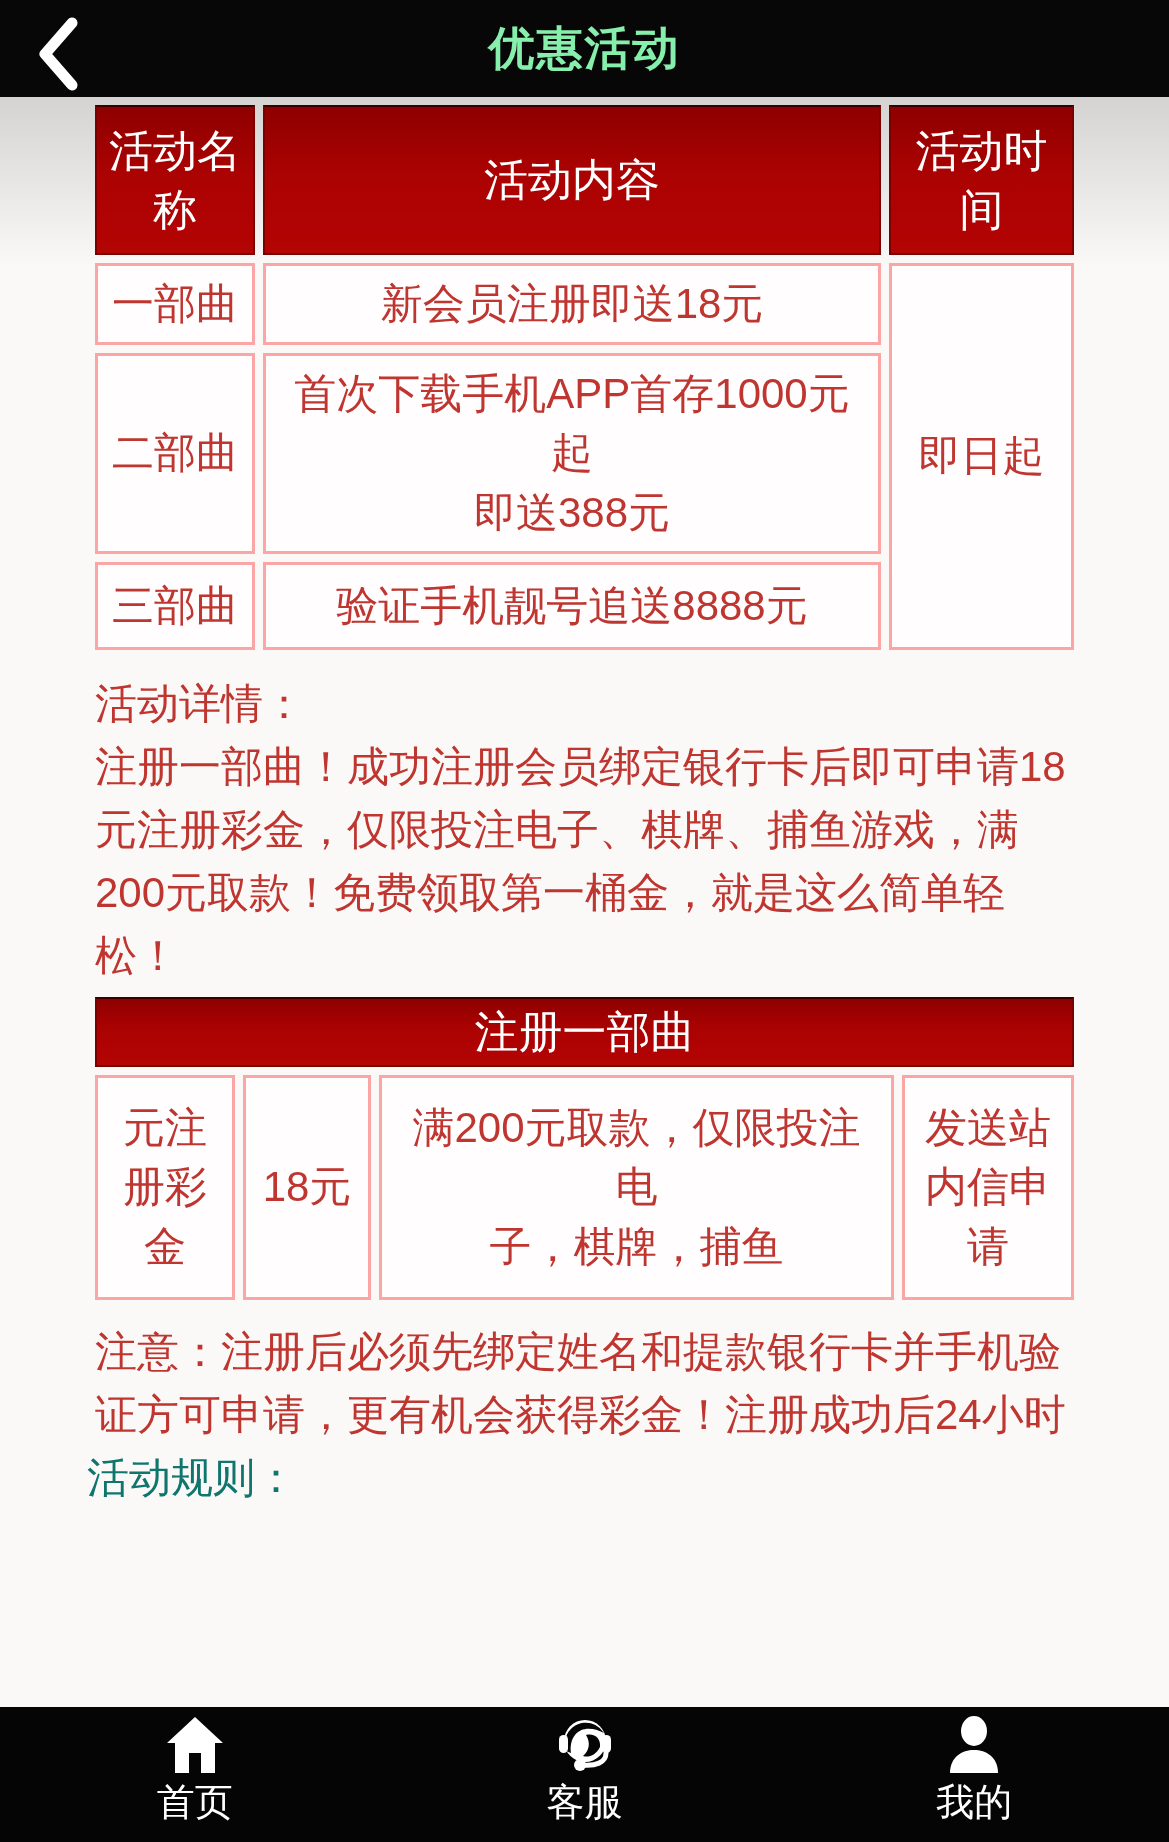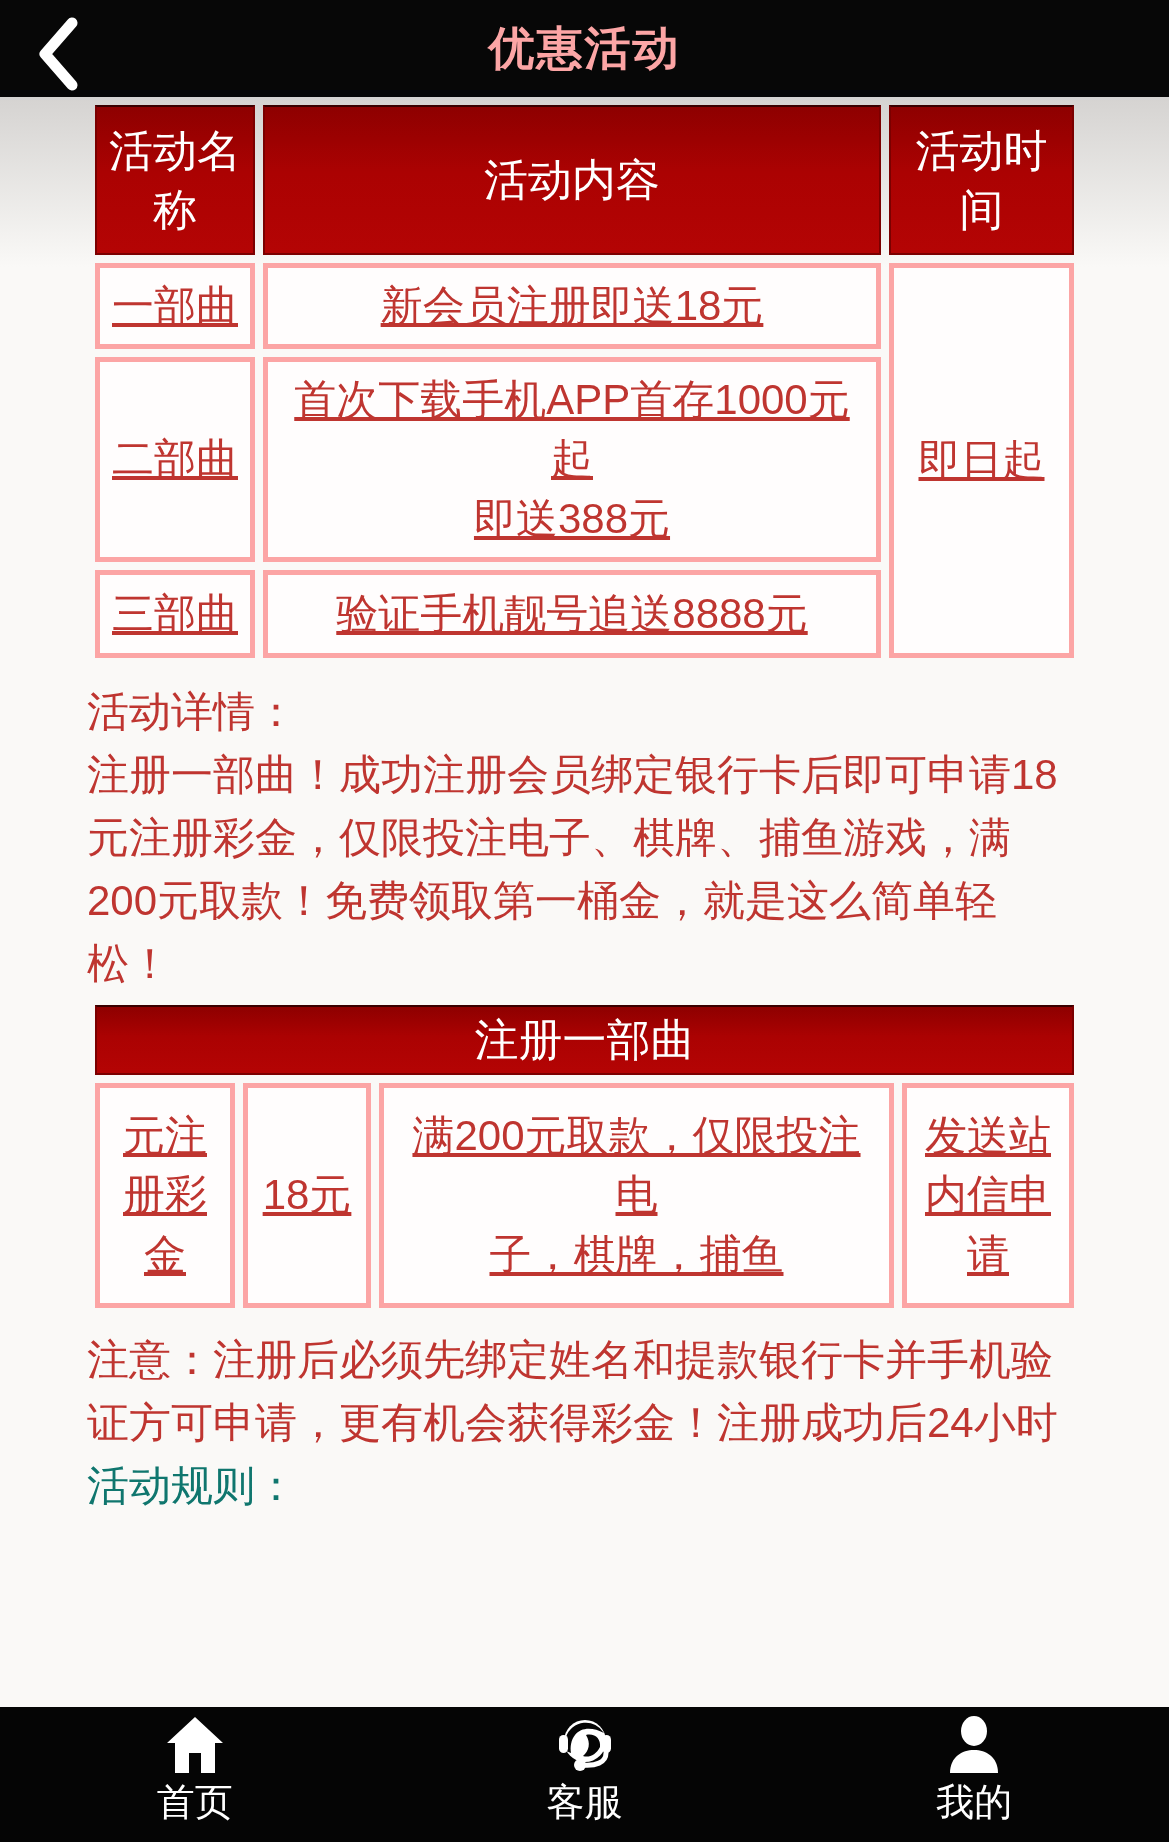--- a/index.html
+++ b/index.html
@@ -14,21 +14,21 @@
     position:absolute;top:0;left:0;width:100%;height:97px;
     background:#070707;display:flex;align-items:center;justify-content:center;
     z-index:5;
   }
   .appbar .back{
     position:absolute;left:36px;top:14px;width:70px;height:80px;
     display:flex;align-items:center;justify-content:flex-start;cursor:pointer;
     background:none;border:none;padding:0;
   }
   .appbar .title{
-    color:#fca5a5;font-size:46px;font-weight:bold;letter-spacing:2px;
+    color:#86efac;font-size:46px;font-weight:bold;letter-spacing:2px;
   }
   
   .topfade{
     position:absolute;top:97px;left:0;width:100%;height:170px;
     background:linear-gradient(180deg,#d5d3d1 0%,rgba(250,249,247,0) 100%);
     z-index:0;
   }
   
   .content{
     position:absolute;top:97px;left:0;width:100%;box-sizing:border-box;
@@ -38,38 +38,37 @@
     width:100%;border-collapse:separate;border-spacing:8px;table-layout:fixed;
   }
   th{
     background:linear-gradient(180deg,#8e0000 0%,#ab0202 45%,#b40404 100%);
     border:2px solid #7b0000;border-top-color:#390000;
     color:#ffffff;font-weight:normal;font-size:44px;line-height:1.35;
     text-align:center;vertical-align:middle;word-break:break-all;padding:6px 10px;
     box-sizing:border-box;
   }
   td{
-    background:#fffdfd;border:5px solid #fca5a5;
+    background:#fffdfd;border:3px solid #fca5a5;
     color:#bf3530;font-size:42px;line-height:1.42;
     text-align:center;vertical-align:middle;word-break:break-all;padding:8px 10px;
     box-sizing:border-box;
-    text-decoration:underline;
   }
   .promo-table th{height:150px;}
   .promo-table .r1 td{height:80px;}
   .promo-table .r3 td{height:88px;}
   .promo-table col.c1{width:160px;}
   .promo-table col.c3{width:185px;}
   .detail-table th{height:125px;}
   .detail-table td{height:225px;}
   .detail-table col.c1{width:140px;}
   .detail-table col.c2{width:128px;}
   .detail-table col.c4{width:172px;}
   .para{
-    color:#bf3530;font-size:42px;line-height:63px;text-align:left;
+    color:#bf3530;font-size:42px;line-height:63px;text-align:left;margin-left:8px;
   }
   .para .line{min-height:63px;}
   .details{margin-top:14px;}
   .banner{
     margin:10px 8px 0 8px;height:70px;line-height:66px;
     background:linear-gradient(180deg,#8e0000 0%,#ab0202 45%,#b40404 100%);
     border:2px solid #7b0000;border-top-color:#390000;box-sizing:border-box;
     color:#ffffff;font-size:44px;text-align:center;
   }
   .notice{margin-top:12px;}

